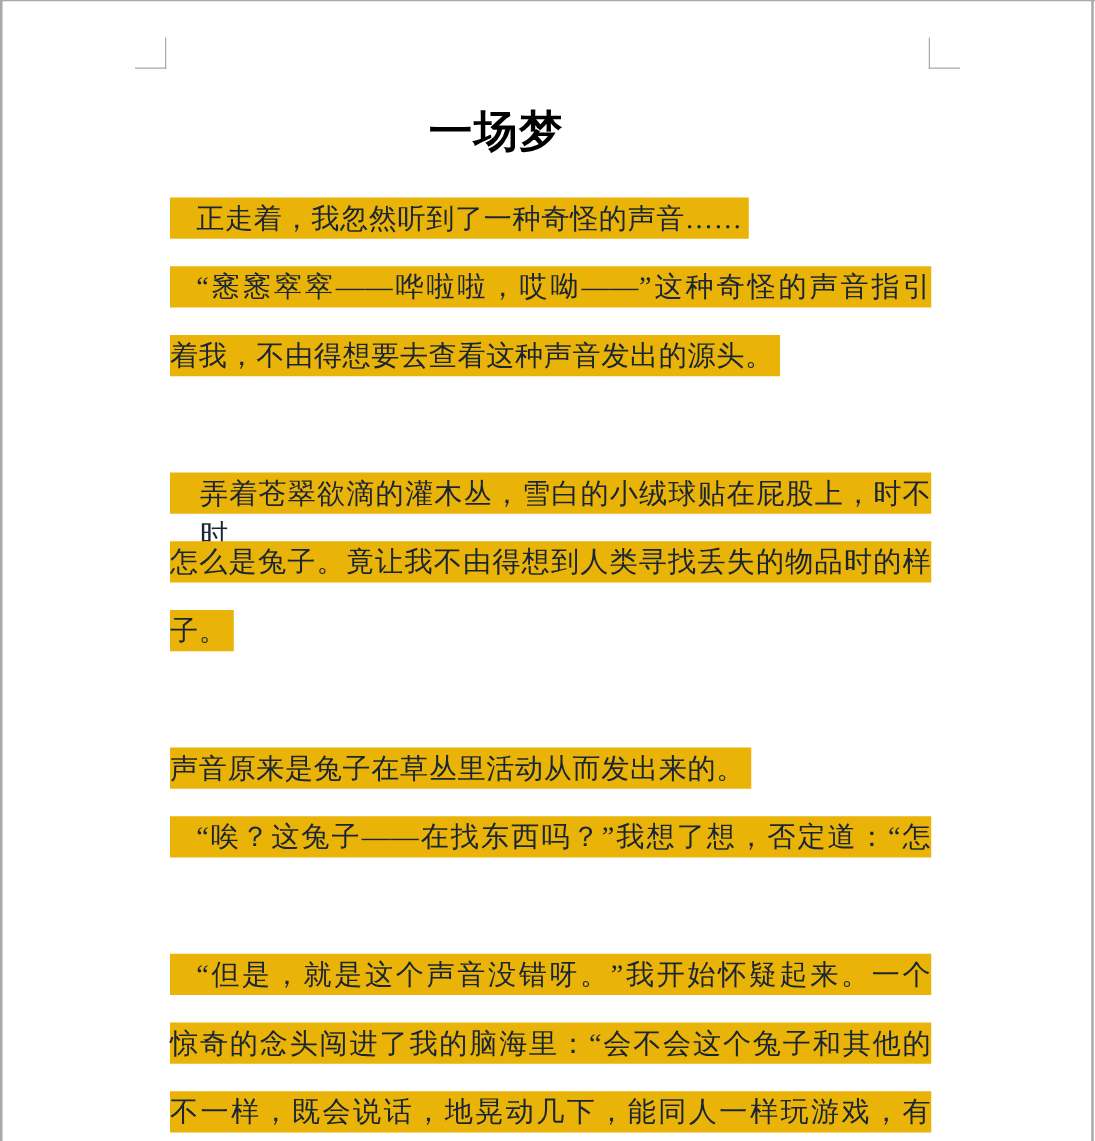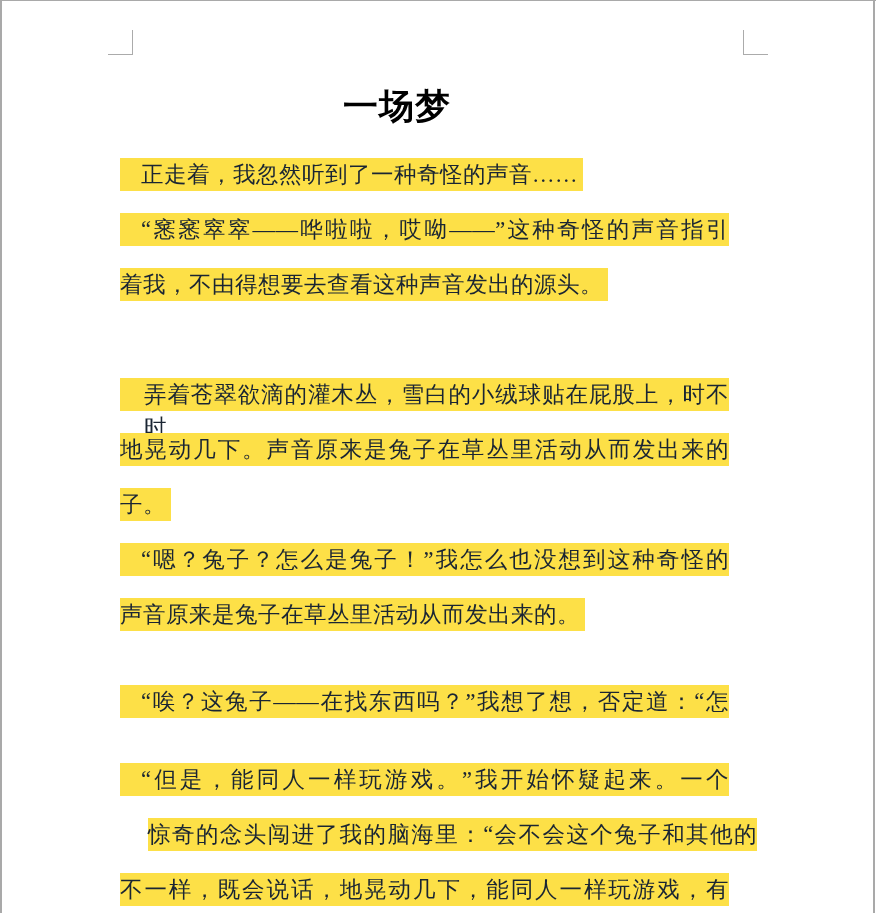--- a/index.html
+++ b/index.html
@@ -33,46 +33,46 @@
     font-weight: bold;
     font-size: 35px;
     line-height: 44px;
     color: #000000;
     letter-spacing: 1px;
     white-space: nowrap;
   }
 
   .line {
     position: absolute;
-    left: 120px;
+    left: 136px;
     height: 33px;
     line-height: 33px;
     font-size: 22.5px;
     color: #1a2533;
-    background: #fde047;
+    background: #eab308;
     box-sizing: border-box;
     letter-spacing: 0.5px;
   }
   .just { width: 609px; text-align: justify; text-align-last: justify; }
   .part { display: inline-block; white-space: nowrap; padding-right: 5px; }
   .ind  { padding-left: 21px; }
 
   .l1  { top: 158px; }
   .l2  { top: 213px; }
   .l3  { top: 268px; }
   .l4  { top: 323px; }
   .l5  { top: 378px; padding-left: 24px; }
   .l6  { top: 433px; }
   .l7  { top: 488px; }
   .l8  { top: 543px; }
   .l9  { top: 598px; }
-  .l10 { top: 653px; margin-top: 32px; }
+  .l10 { top: 653px; }
   .l11 { top: 708px; }
   .l12 { top: 763px; }
-  .l13 { top: 818px; margin-left: 28px; }
+  .l13 { top: 818px; }
   .l14 { top: 873px; }
 </style>
 </head>
 <body>
 
 <div class="page">
 
   <div class="edge edge-left"></div>
   <div class="edge edge-top"></div>
   <div class="edge edge-right"></div>
@@ -81,22 +81,21 @@
   <div class="crop crop-tl-h"></div>
   <div class="crop crop-tr-v"></div>
   <div class="crop crop-tr-h"></div>
 
   <div class="doc-title">一场梦</div>
 
   <div class="line l1 part ind">正走着，我忽然听到了一种奇怪的声音……</div>
   <div class="line l2 just ind">“窸窸窣窣——哗啦啦，哎呦——”这种奇怪的声音指引</div>
   <div class="line l3 part">着我，不由得想要去查看这种声音发出的源头。</div>
   <div class="line l5 just">弄着苍翠欲滴的灌木丛，雪白的小绒球贴在屁股上，时不时</div>
-  <div class="line l6 just">地晃动几下。声音原来是兔子在草丛里活动从而发出来的</div>
+  <div class="line l6 just">怎么是兔子。竟让我不由得想到人类寻找丢失的物品时的样</div>
   <div class="line l7 part">子。</div>
-  <div class="line l8 just ind">“嗯？兔子？怎么是兔子！”我怎么也没想到这种奇怪的</div>
   <div class="line l9 part">声音原来是兔子在草丛里活动从而发出来的。</div>
   <div class="line l10 just ind">“唉？这兔子——在找东西吗？”我想了想，否定道：“怎</div>
-  <div class="line l12 just ind">“但是，能同人一样玩游戏。”我开始怀疑起来。一个</div>
+  <div class="line l12 just ind">“但是，就是这个声音没错呀。”我开始怀疑起来。一个</div>
   <div class="line l13 just">惊奇的念头闯进了我的脑海里：“会不会这个兔子和其他的</div>
   <div class="line l14 just">不一样，既会说话，地晃动几下，能同人一样玩游戏，有</div>
 
 </div>
 
 </body></html>

